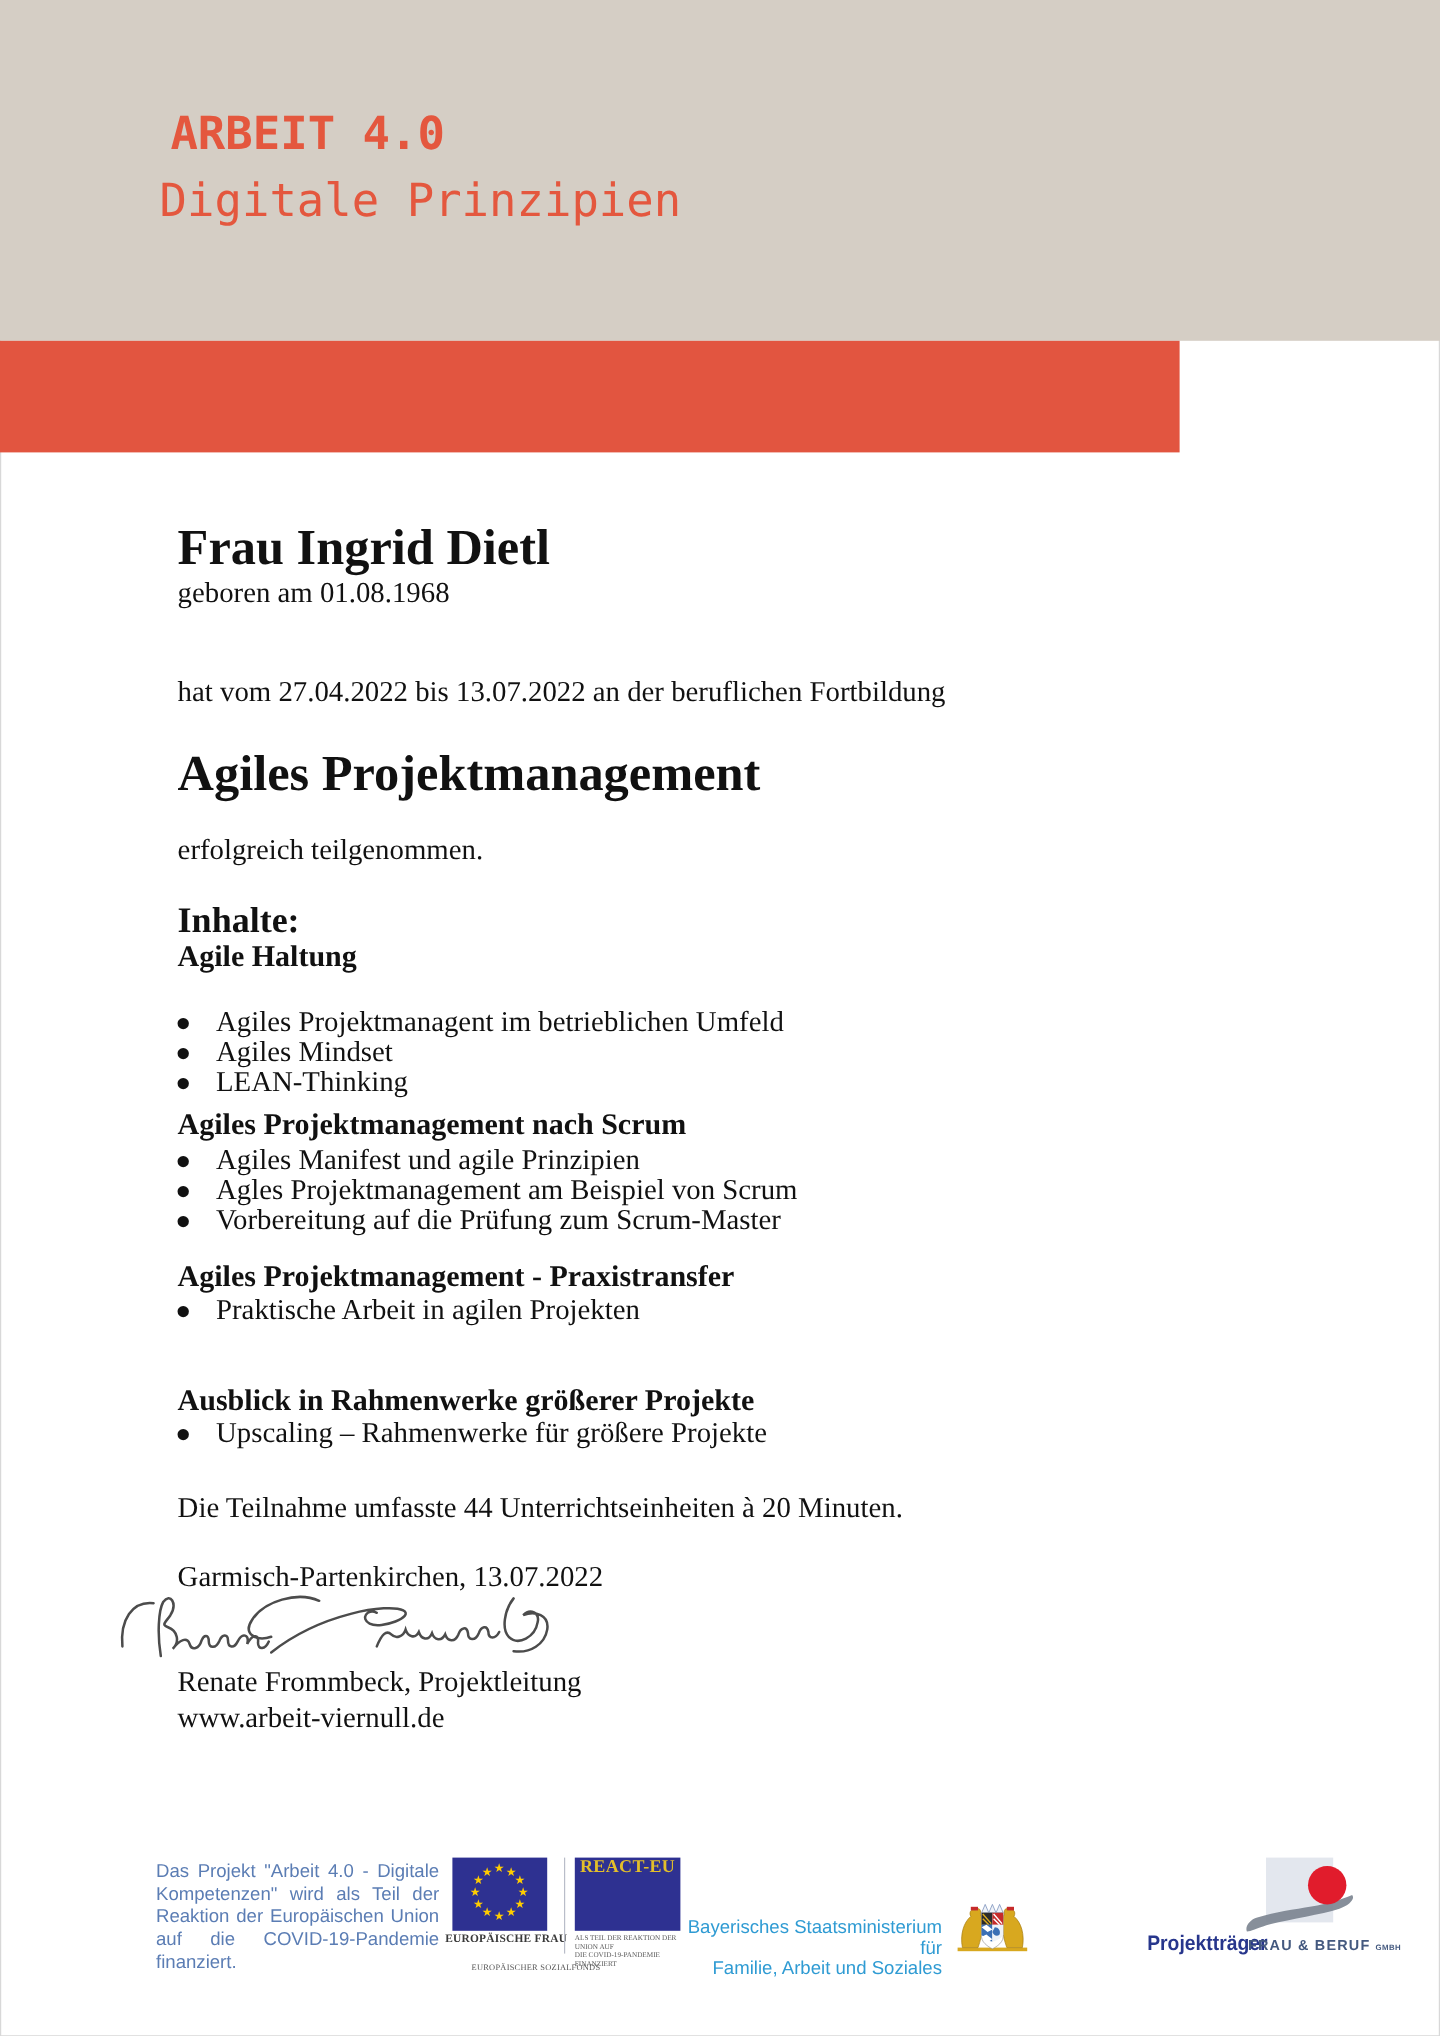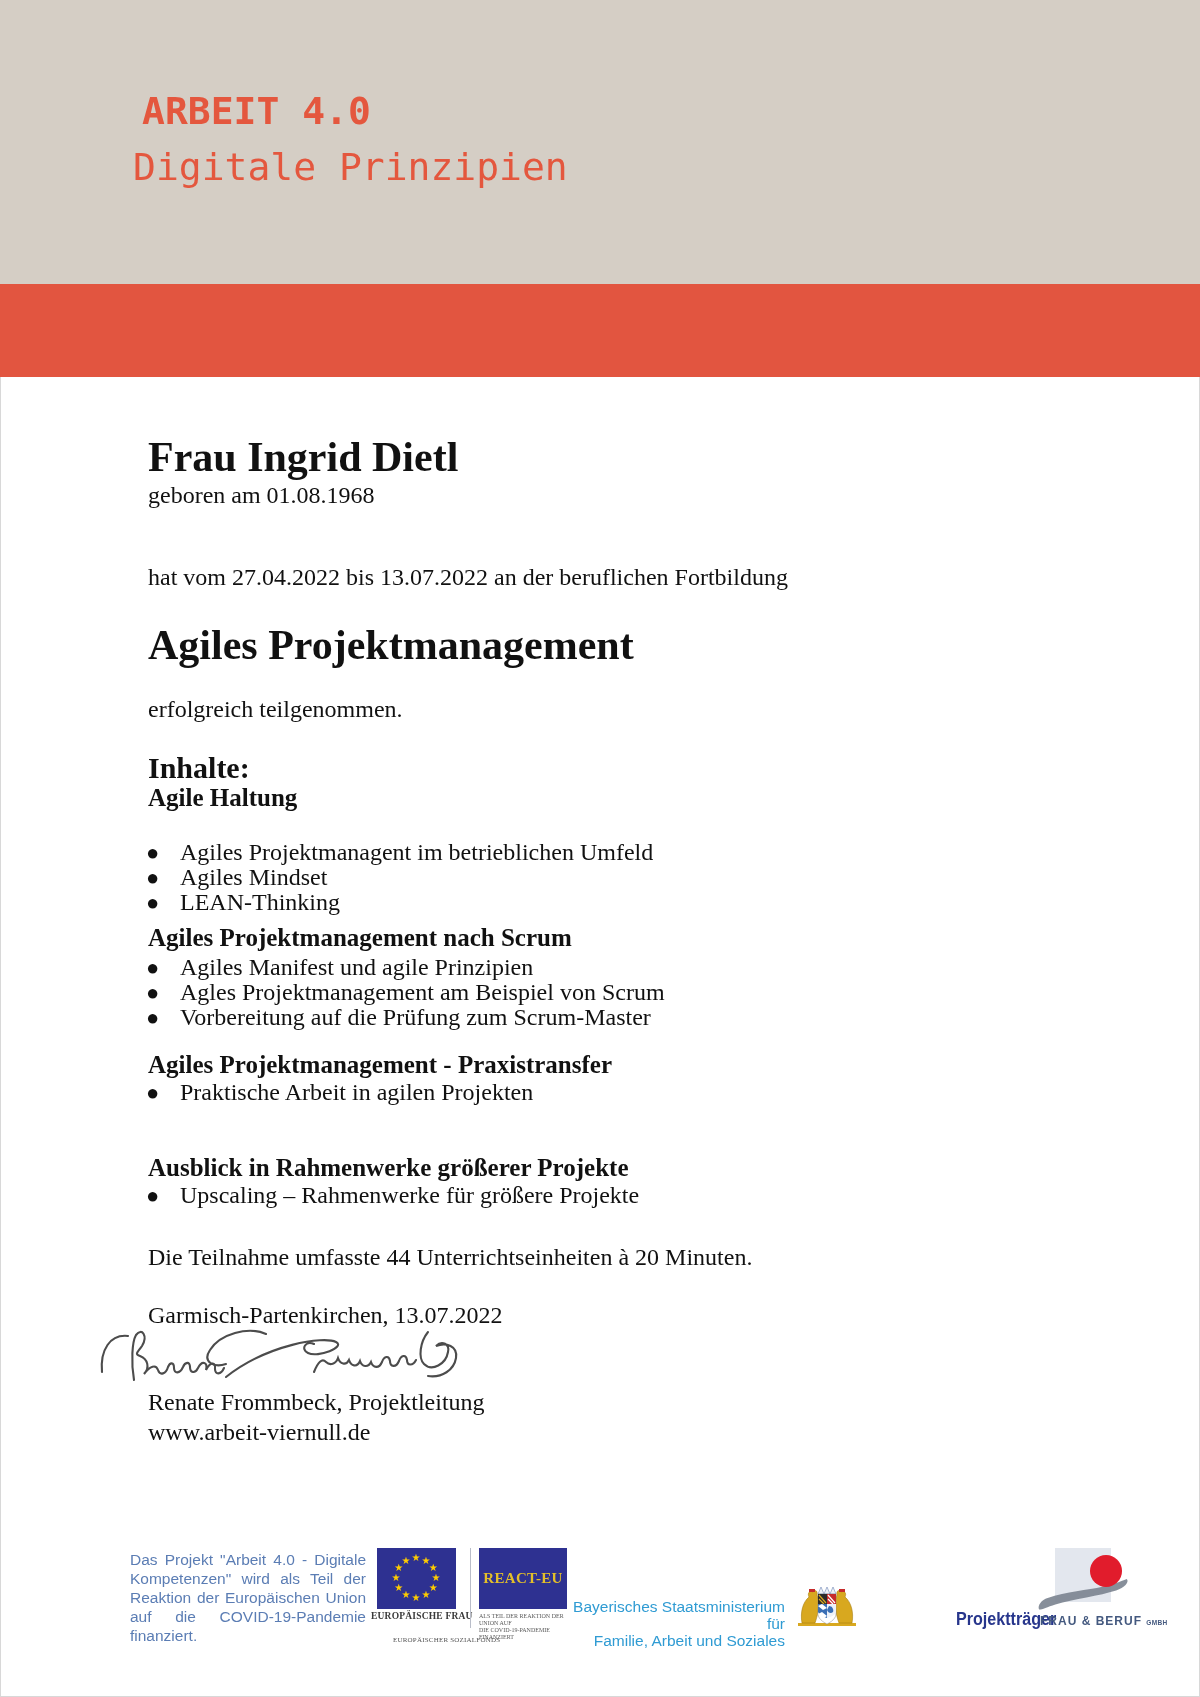--- a/index.html
+++ b/index.html
@@ -7,21 +7,21 @@
     position:relative;width:1200px;height:1697px;margin:0 auto;
     background:#ffffff;overflow:hidden;
     font-family:"Liberation Serif", serif;color:#111111;
     box-shadow:0 0 0 1px #d8d8d8 inset;
   }
   .abs{position:absolute;line-height:1;white-space:nowrap;}
   
   .header-beige{position:absolute;left:0;top:0;width:1200px;height:284px;}
   .brand1{left:142px;top:92px;font-family:"DejaVu Sans Mono", monospace;font-weight:bold;font-size:38px;}
   .brand2{left:133px;top:148px;font-family:"DejaVu Sans Mono", monospace;font-weight:normal;font-size:38px;}
-  .red-band{position:absolute;left:0;top:284px;width:1200px;height:93px;}
+  .red-band{position:absolute;left:0;top:284px;width:983px;height:93px;}
   .band-title{left:146px;top:314px;font-family:"DejaVu Sans Mono", monospace;font-size:33px;color:#ffffff;}
   
   .name{left:148px;top:436px;font-size:42px;font-weight:bold;}
   .born{left:148px;top:483px;font-size:24px;}
   .intro{left:148px;top:565px;font-size:24px;}
   .course{left:148px;top:624px;font-size:42px;font-weight:bold;}
   .done{left:148px;top:697px;font-size:24px;}
   .inhalte{left:148px;top:753px;font-size:30px;font-weight:bold;}
   .sec{left:148px;font-size:25px;font-weight:bold;}
   .bullet-row{position:absolute;left:146px;font-size:24px;line-height:1;white-space:nowrap;}
@@ -35,21 +35,21 @@
   .fund-text{
     position:absolute;left:130px;top:1550px;width:236px;
     font-family:"Liberation Sans", sans-serif;font-size:15.5px;line-height:19px;
     text-align:justify;color:#5b7db4;
   }
   .eu-flag{position:absolute;left:377px;top:1548px;width:79px;height:61px;}
   .eu-star{position:absolute;color:#ffcc00;font-size:10px;line-height:1;font-family:"DejaVu Sans", sans-serif;}
   .eu-label1{left:371px;top:1612px;width:92px;text-align:center;font-size:9.5px;font-weight:bold;color:#3a3a3a;letter-spacing:.2px;}
   .eu-label2{left:371px;top:1637px;width:92px;text-align:center;font-size:7px;color:#555555;letter-spacing:.2px;padding-left:22px;}
   .logo-divider{position:absolute;left:470px;top:1548px;width:1px;height:80px;background:#b9bdc9;}
-  .react-box{position:absolute;left:479px;top:1548px;width:88px;height:61px;display:flex;align-items:center;justify-content:center;}
+  .react-box{position:absolute;left:479px;top:1548px;width:88px;height:61px;display:flex;justify-content:center;}
   .react-word{font-size:15px;font-weight:bold;letter-spacing:.3px;}
   .react-sub{left:479px;top:1613px;width:92px;font-size:6px;line-height:7px;color:#5a5a5a;white-space:normal;text-align:left;}
   .ministry{position:absolute;left:560px;top:1598px;width:225px;text-align:right;
     font-family:"Liberation Sans", sans-serif;font-size:15.5px;line-height:17px;color:#2f9bd3;}
   .coat-svg{position:absolute;left:795px;top:1582px;}
   .ptraeger{left:956px;top:1611px;font-family:"Liberation Sans", sans-serif;font-size:17.5px;font-weight:bold;
     color:#27368c;transform:scaleX(.92);transform-origin:left;}
   .fb-square{position:absolute;left:1055px;top:1548px;width:56px;height:54px;background:#e3e7ee;}
   .fb-circle{position:absolute;left:1090px;top:1555px;width:32px;height:32px;border-radius:50%;background:#e11c2c;}
   .fb-swoosh{position:absolute;left:1036px;top:1568px;}

